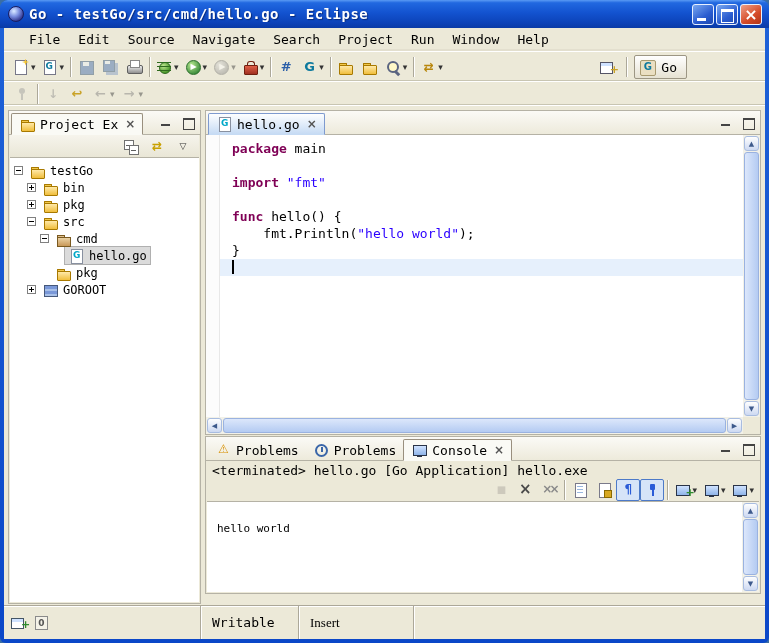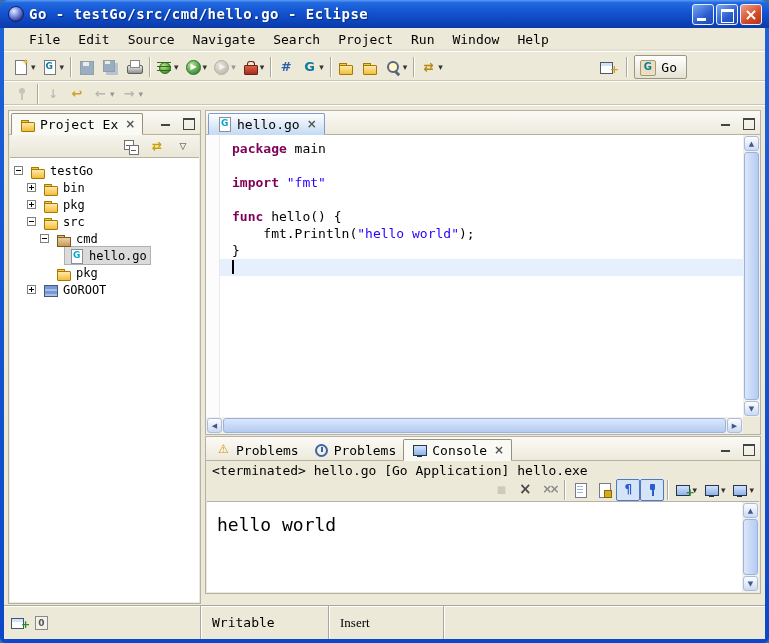--- a/index.html
+++ b/index.html
@@ -218,21 +218,21 @@
   .sb-right{right:1px;top:1px;} .sb-right::before{content:"▶";}
   .sthumb{position:absolute;background:linear-gradient(90deg,#DCE7FB,#B4CBF2);
     border:1px solid #9AB2E0;border-radius:3px;}
   .sthumb.v{left:1px;width:15px;top:17px;bottom:17px;}
   .sthumb.h{top:1px;height:15px;left:17px;right:17px;background:linear-gradient(180deg,#DCE7FB,#B4CBF2);}
 
   
   .con-status{position:absolute;left:2px;top:26px;height:16px;font-size:13px;line-height:15px;padding-left:4px;white-space:pre;}
   .con-toolbar{position:absolute;top:41px;right:3px;height:23px;display:flex;align-items:center;}
   .cout{position:absolute;left:1px;right:1px;top:64px;bottom:1px;background:#FFF;border-top:1px solid #B5B2A5;}
-  .cout-text{padding:12px 10px;font-size:18px;white-space:pre;}
+  .cout-text{padding:20px 10px;font-size:11px;white-space:pre;}
 
   
   .statusbar{position:absolute;left:0;right:0;top:577px;height:34px;background:#ECE9D8;
     border-top:1px solid #ACA899;box-shadow:inset 0 1px 0 #FFF;display:flex;align-items:center;}
   .sb-zone{height:100%;display:flex;align-items:center;padding-left:10px;font-size:13px;
     border-left:1px solid #FFF;box-shadow:-1px 0 0 #ACA899;}
   .sb-zone.first{border-left:none;box-shadow:none;padding-left:6px;gap:6px;}
 </style>
 </head>
 <body>
@@ -552,21 +552,21 @@
           <div class="sbtn sb-down"></div>
         </div>
       </div>
     </div>
 
     <div class="statusbar">
       <div class="sb-zone first" style="width:197px;">
         <span class="ic ic-fast-view"></span>
         <span class="ic ic-trim"></span>
       </div>
-      <div class="sb-zone" style="width:128px;">
+      <div class="sb-zone" style="width:98px;">
         <span>Writable</span>
       </div>
       <div class="sb-zone" style="width:115px;font-family:Liberation Serif, serif;">
         <span>Insert</span>
       </div>
       <div class="sb-zone" style="flex:1;"></div>
     </div>
 
   </div>
 </div>

